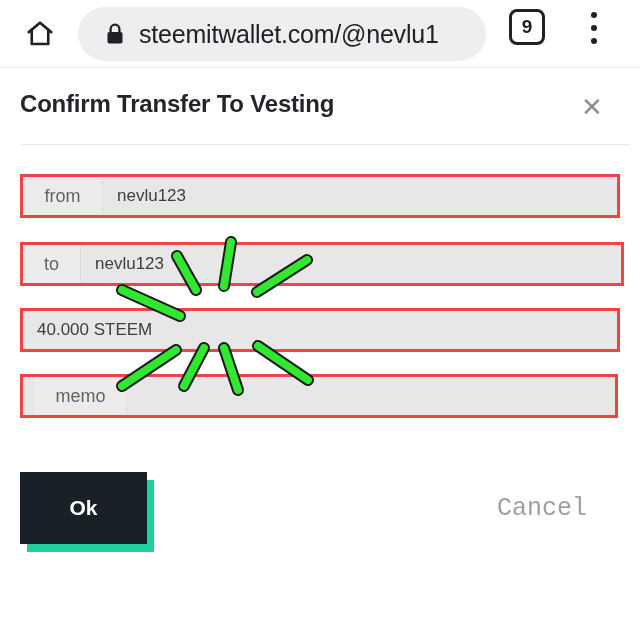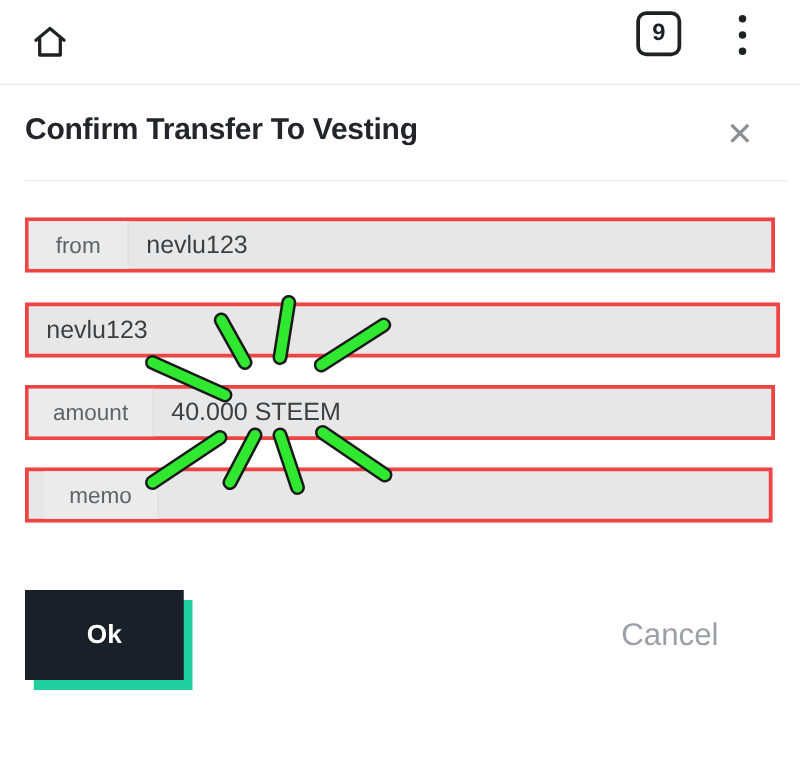--- a/index.html
+++ b/index.html
@@ -113,21 +113,21 @@
     background: #ebebec;
     border-right: 1px solid #dcdcde;
     display: flex; align-items: center; justify-content: center;
     font-size: 18px;
     color: #5f6368;
   }
   .row-value {
     flex: 1 1 auto;
     display: flex; align-items: center;
     padding-left: 14px;
-    font-size: 20px;
+    font-size: 17px;
     color: #3c4043;
   }
   #row-from  { left: 20px; top: 106px;  width: 600px; }
   #row-from  .row-label { width: 80px; }
   #row-to    { left: 20px; top: 174px;  width: 604px; }
   #row-to    .row-label { width: 58px; }
   #row-amount{ left: 20px; top: 240px;  width: 600px; }
   #row-amount .row-label { width: 100px; }
   #row-memo  { left: 20px; top: 306px;  width: 598px; padding-left: 12px; }
   #row-memo  .row-label { width: 92px; }
@@ -147,21 +147,21 @@
     font-family: "Liberation Sans", sans-serif;
     font-size: 21px; font-weight: bold;
     cursor: pointer;
     padding: 0;
   }
   #cancel-button {
     position: absolute; left: 497px; top: 426px;
     font-size: 25px;
     color: #9aa0a6;
     background: none; border: none;
-    font-family: Liberation Sans, sans-serif;
+    font-family: Liberation Mono, monospace;
     cursor: pointer;
     padding: 0;
   }
 
   
   #starburst {
     position: absolute; left: 100px; top: 228px;
     width: 230px; height: 180px;
     pointer-events: none;
   }
@@ -173,20 +173,29 @@
 
   <div id="browser-bar">
 
     <div id="home-icon">
       <svg width="30" height="30" viewBox="0 0 24 24" fill="none" stroke="#202124" stroke-width="2.1" stroke-linecap="round" stroke-linejoin="round">
         <path d="M3 10.5 L12 3 L21 10.5"></path>
         <path d="M5.4 9.6 V20 H18.6 V9.6"></path>
       </svg>
     </div>
 
+    <div id="omnibox">
+      <span id="lock-icon">
+        <svg width="18" height="22" viewBox="0 0 18 22" fill="#202124">
+          <rect x="1.5" y="9" width="15" height="11.5" rx="1.8"></rect>
+          <path d="M4.6 9 V6.1 a4.4 4.4 0 0 1 8.8 0 V9" fill="none" stroke="#202124" stroke-width="2.3"></path>
+        </svg>
+      </span>
+      <span id="url-text">steemitwallet.com/@nevlu1</span>
+    </div>
 
     <div id="tab-counter">
       <span>9</span>
     </div>
 
     <div id="menu-dots">
       <span></span>
       <span></span>
       <span></span>
     </div>
@@ -201,25 +210,25 @@
     </div>
 
     <div id="title-divider"></div>
 
     <div class="form-row" id="row-from">
       <div class="row-label">from</div>
       <div class="row-value">nevlu123</div>
     </div>
 
     <div class="form-row" id="row-to">
+      <div class="row-label">to</div>
       <div class="row-value">nevlu123</div>
     </div>
 
     <div class="form-row" id="row-amount">
-      <div class="row-label">amount</div>
       <div class="row-value">40.000 STEEM</div>
     </div>
 
     <div class="form-row" id="row-memo">
       <div class="row-label">memo</div>
       <div class="row-value"></div>
     </div>
 
     <div id="ok-shadow"></div>
     <button id="ok-button">Ok</button>

